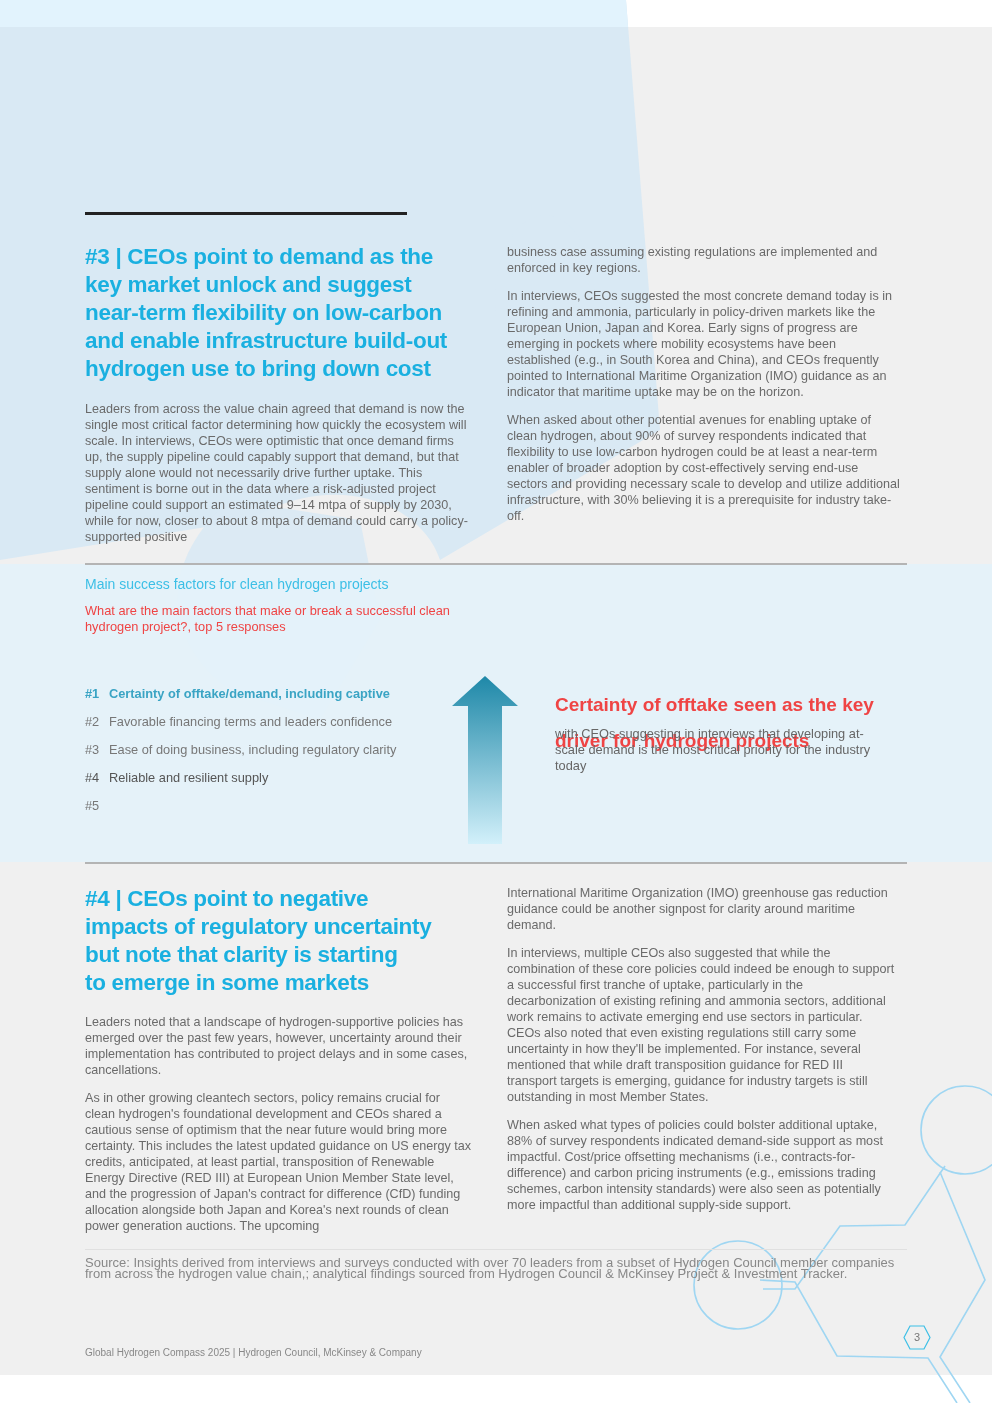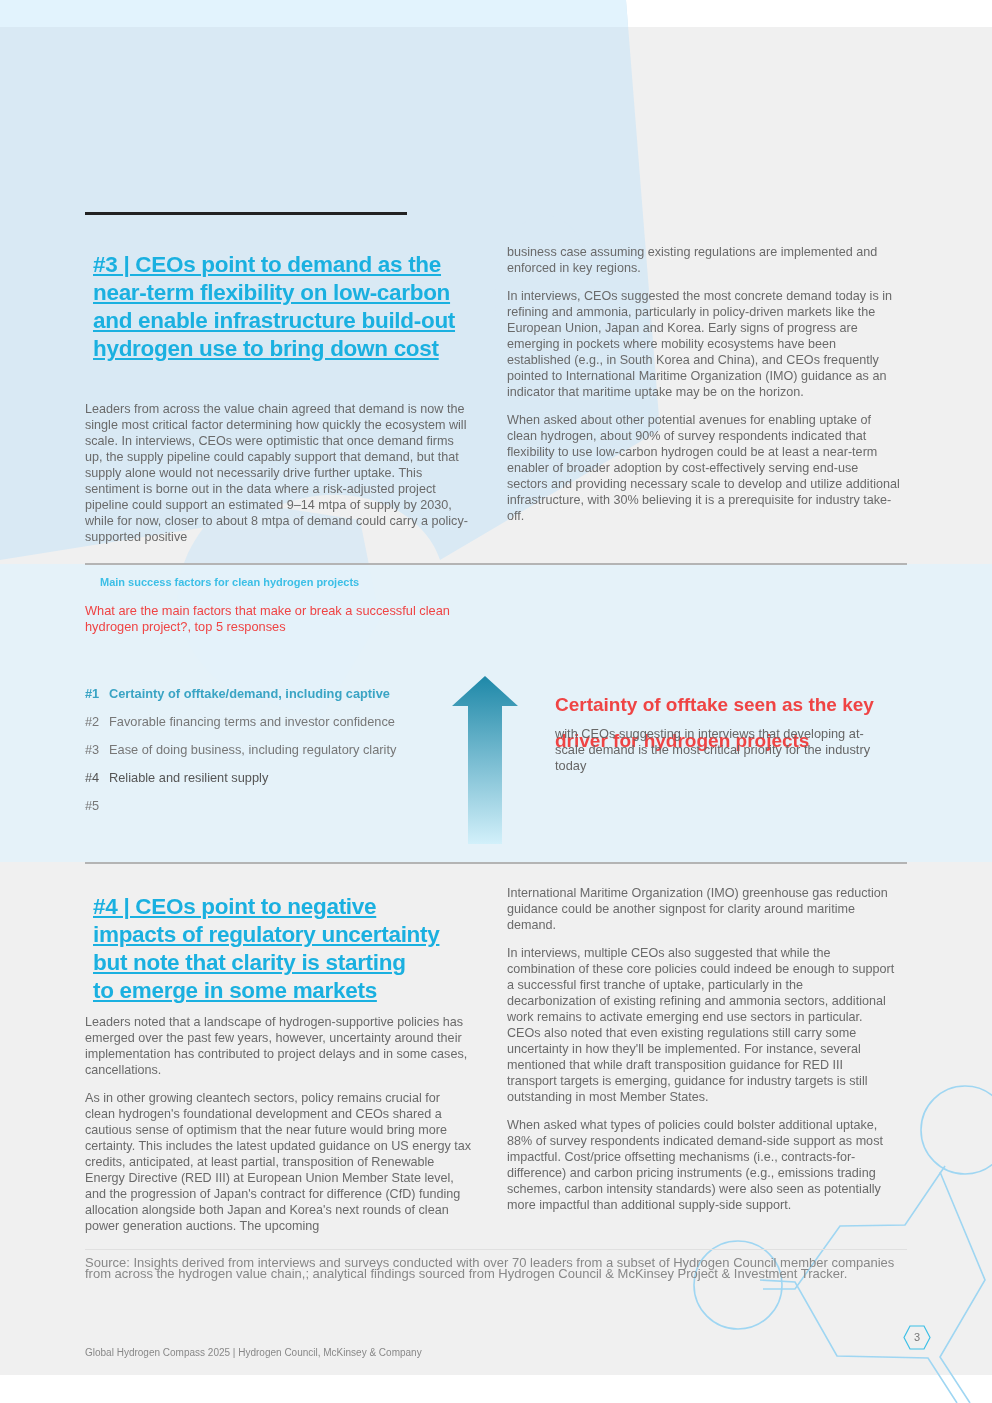--- a/index.html
+++ b/index.html
@@ -9,25 +9,25 @@
     font-family: "Liberation Sans", "DejaVu Sans", sans-serif;
     color: #555;
   }
   .page-bg { position: absolute; left: 0; top: 27px; width: 992px; height: 1348px; background: #f0f0f0; }
   .bg-shapes { position: absolute; left: 0; top: 0; width: 992px; height: 1403px; pointer-events: none; }
   .band { position: absolute; left: 0; top: 564px; width: 992px; height: 298px; background: rgba(228,242,250,0.92); }
   .topline { position: absolute; left: 85px; top: 212px; width: 322px; height: 3px; background: #222; }
   .hr { position: absolute; left: 85px; width: 822px; height: 2px; background: #b4b4b4; }
   .h2 {
     position: absolute; left: 85px; width: 420px;
-    font-weight: bold; color: #1ab0e0; font-size: 22.5px; line-height: 28px; letter-spacing: -0.3px; margin: 8px; text-decoration: underline;
+    font-weight: bold; color: #1ab0e0; font-size: 22.5px; line-height: 28px; letter-spacing: -0.3px; margin: 0;
   }
   .col { position: absolute; font-size: 12.6px; line-height: 16px; color: #6a6a6a; }
   .col p { margin: 0 12px 12px 0; }
-  .chart-title { position: absolute; left: 100px; top: 576px; font-size: 11px; font-weight: bold; color: #3cbfe6; }
+  .chart-title { position: absolute; left: 85px; top: 576px; font-size: 14px; font-weight: normal; color: #3cbfe6; }
   .chart-sub { position: absolute; left: 85px; top: 603px; width: 420px; font-size: 12.8px; line-height: 16px; color: #ef4444; }
   .factors { position: absolute; left: 85px; top: 686px; margin: 0; padding: 0; list-style: none; }
   .factors li { height: 28px; font-size: 12.8px; color: #777; display: flex; }
   .factors li .rank { width: 24px; }
   .factors li.top { color: #3aa4c4; font-weight: bold; }
   .factors li.dark { color: #555; }
   .arrow { position: absolute; left: 452px; top: 676px; width: 66px; height: 168px; }
   .callout-title { position: absolute; left: 555px; top: 687px; width: 330px; font-size: 19px; line-height: 36px; font-weight: bold; color: #ef4444; }
   .callout-text { position: absolute; left: 555px; top: 726px; width: 330px; font-size: 12.8px; line-height: 16px; color: #666; }
   .source-line { position: absolute; left: 85px; top: 1249px; width: 822px; height: 1px; background: #e0e0e0; }
@@ -59,20 +59,21 @@
     <path d="M 940 1172 L 985 1280 L 940 1357 L 970 1403"></path>
   </g>
 </svg>
 
 <div class="band"></div>
 
 <div class="topline"></div>
 
 <h2 class="h2" style="top:243px;">
   <div>#3 | CEOs point to demand as the</div>
+  <div>key market unlock and suggest</div>
   <div style="font-weight:normal;font-weight:600;">near-term flexibility on low-carbon</div>
   <div>and enable infrastructure build-out</div>
   <div>hydrogen use to bring down cost</div>
 </h2>
 
 <div class="col" style="left:85px; top:401px; width:400px;">
   <p>Leaders from across the value chain agreed that demand is now the single most critical factor determining how quickly the ecosystem will scale. In interviews, CEOs were optimistic that once demand firms up, the supply pipeline could capably support that demand, but that supply alone would not necessarily drive further uptake. This sentiment is borne out in the data where a risk-adjusted project pipeline could support an estimated 9–14 mtpa of supply by 2030, while for now, closer to about 8 mtpa of demand could carry a policy-supported positive</p>
 </div>
 
 <div class="col" style="left:507px; top:244px; width:405px;">
@@ -86,21 +87,21 @@
 <div class="chart-title">Main success factors for clean hydrogen projects</div>
 <div class="chart-sub">What are the main factors that make or break a successful clean hydrogen project?, top 5 responses</div>
 
 <ul class="factors">
   <li class="top">
       <span class="rank">#1</span>
       <span>Certainty of offtake/demand, including captive</span>
     </li>
   <li>
       <span class="rank">#2</span>
-      <span>Favorable financing terms and investor confidence</span>
+      <span>Favorable financing terms and leaders confidence</span>
     </li>
   <li>
       <span class="rank">#3</span>
       <span>Ease of doing business, including regulatory clarity</span>
     </li>
   <li class="dark">
       <span class="rank">#4</span>
       <span>Reliable and resilient supply</span>
     </li>
   <li>

